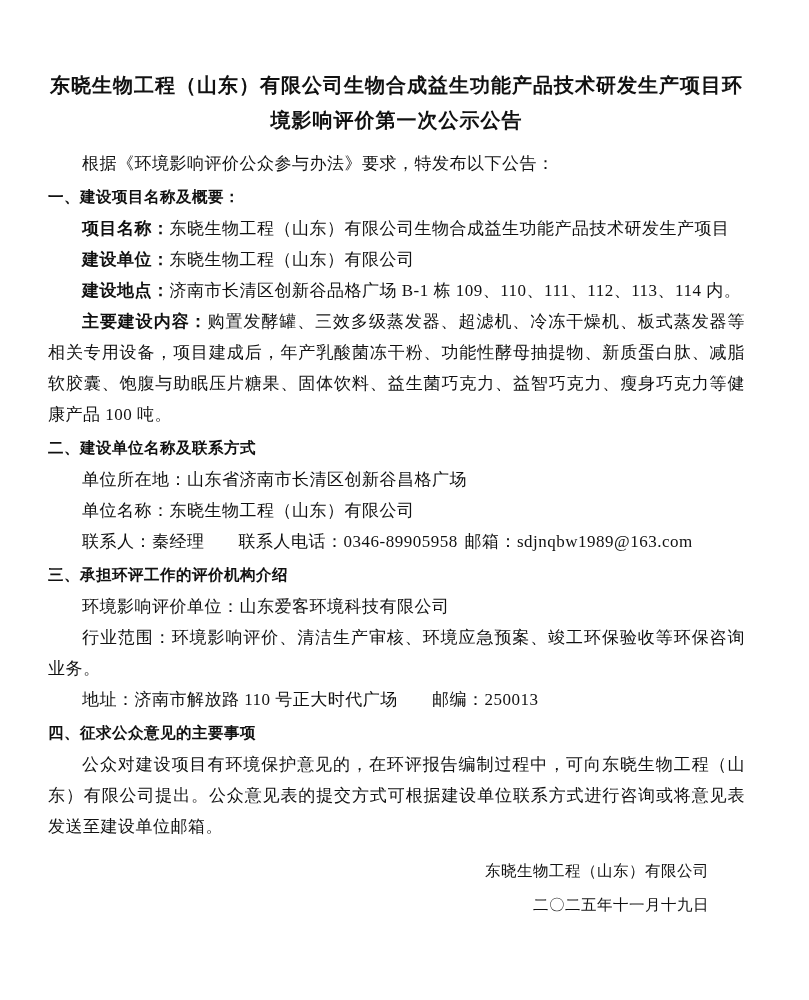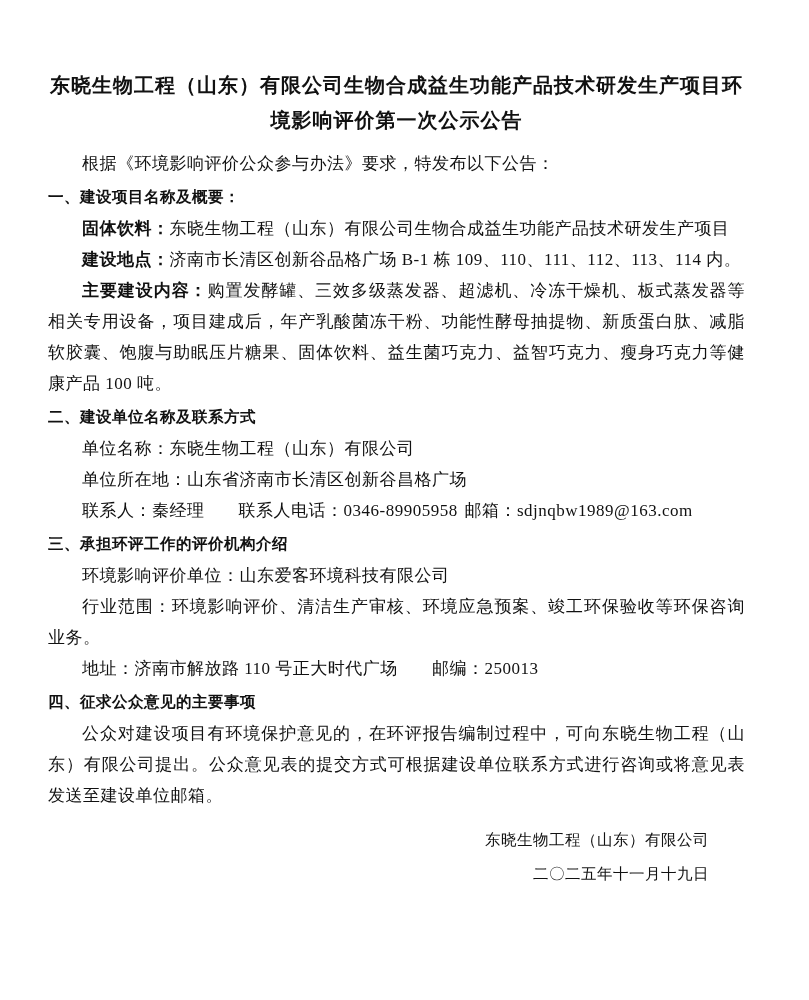--- a/index.html
+++ b/index.html
@@ -65,32 +65,33 @@
 <body>
 
 <div class="page">
 
   <h1 class="title">东晓生物工程（山东）有限公司生物合成益生功能产品技术研发生产项目环境影响评价第一次公示公告</h1>
 
   <p class="para indent">根据《环境影响评价公众参与办法》要求，特发布以下公告：</p>
 
   <h2 class="sec-heading">一、建设项目名称及概要：</h2>
 
-  <p class="para indent"><span class="lbl-bold">固体饮料：</span><span>东晓生物工程（山东）有限公司生物合成益生功能产品技术研发生产项目</span></p>
+  <p class="para indent"><span class="lbl-bold">项目名称：</span><span>东晓生物工程（山东）有限公司生物合成益生功能产品技术研发生产项目</span></p>
 
+  <p class="para indent"><span class="lbl-bold">建设单位：</span><span>东晓生物工程（山东）有限公司</span></p>
 
   <p class="para indent"><span class="lbl-bold">建设地点：</span><span>济南市长清区创新谷品格广场 B-1 栋 109、110、111、112、113、114 内。</span></p>
 
   <p class="para indent"><span class="lbl-bold">主要建设内容：</span><span>购置发酵罐、三效多级蒸发器、超滤机、冷冻干燥机、板式蒸发器等相关专用设备，项目建成后，年产乳酸菌冻干粉、功能性酵母抽提物、新质蛋白肽、减脂软胶囊、饱腹与助眠压片糖果、固体饮料、益生菌巧克力、益智巧克力、瘦身巧克力等健康产品 100 吨。</span></p>
 
   <h2 class="sec-heading">二、建设单位名称及联系方式</h2>
 
+  <p class="para indent"><span>单位所在地：</span><span>山东省济南市长清区创新谷昌格广场</span></p>
+
   <p class="para indent"><span>单位名称：</span><span>东晓生物工程（山东）有限公司</span></p>
-
-  <p class="para indent"><span>单位所在地：</span><span>山东省济南市长清区创新谷昌格广场</span></p>
 
   <p class="para indent"><span>联系人：</span><span>秦经理</span><span class="gap-2em">联系人电话：</span><span>0346-89905958</span><span class="gap-half">邮箱：</span><span>sdjnqbw1989@163.com</span></p>
 
   <h2 class="sec-heading">三、承担环评工作的评价机构介绍</h2>
 
   <p class="para indent"><span>环境影响评价单位：</span><span>山东爱客环境科技有限公司</span></p>
 
   <p class="para indent">行业范围：环境影响评价、清洁生产审核、环境应急预案、竣工环保验收等环保咨询业务。</p>
 
   <p class="para indent"><span>地址：</span><span>济南市解放路 110 号正大时代广场</span><span class="gap-2em">邮编：</span><span>250013</span></p>

